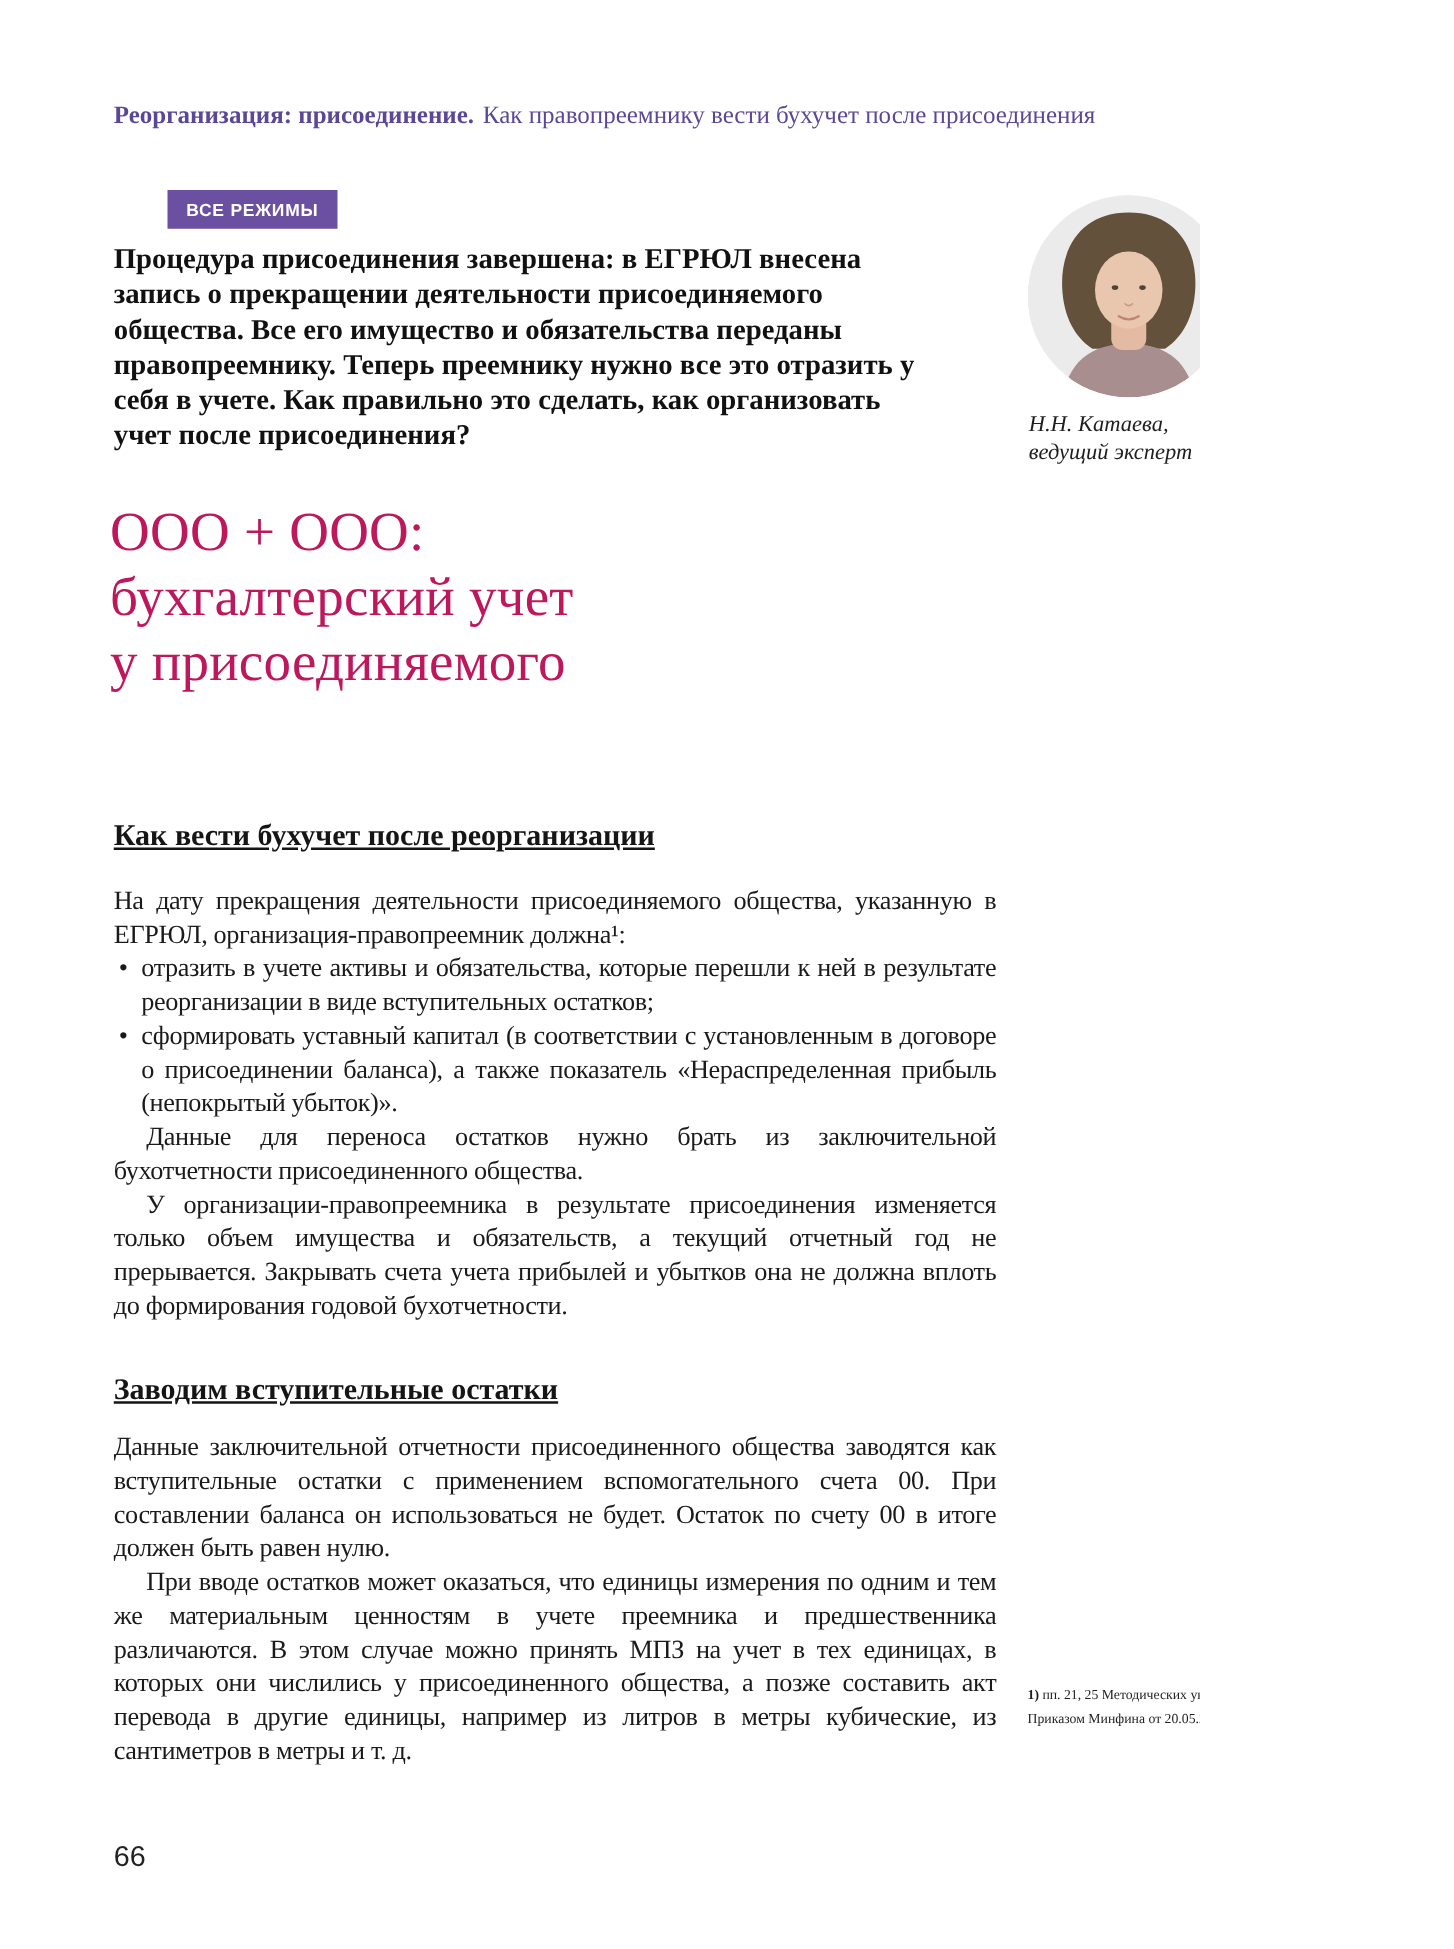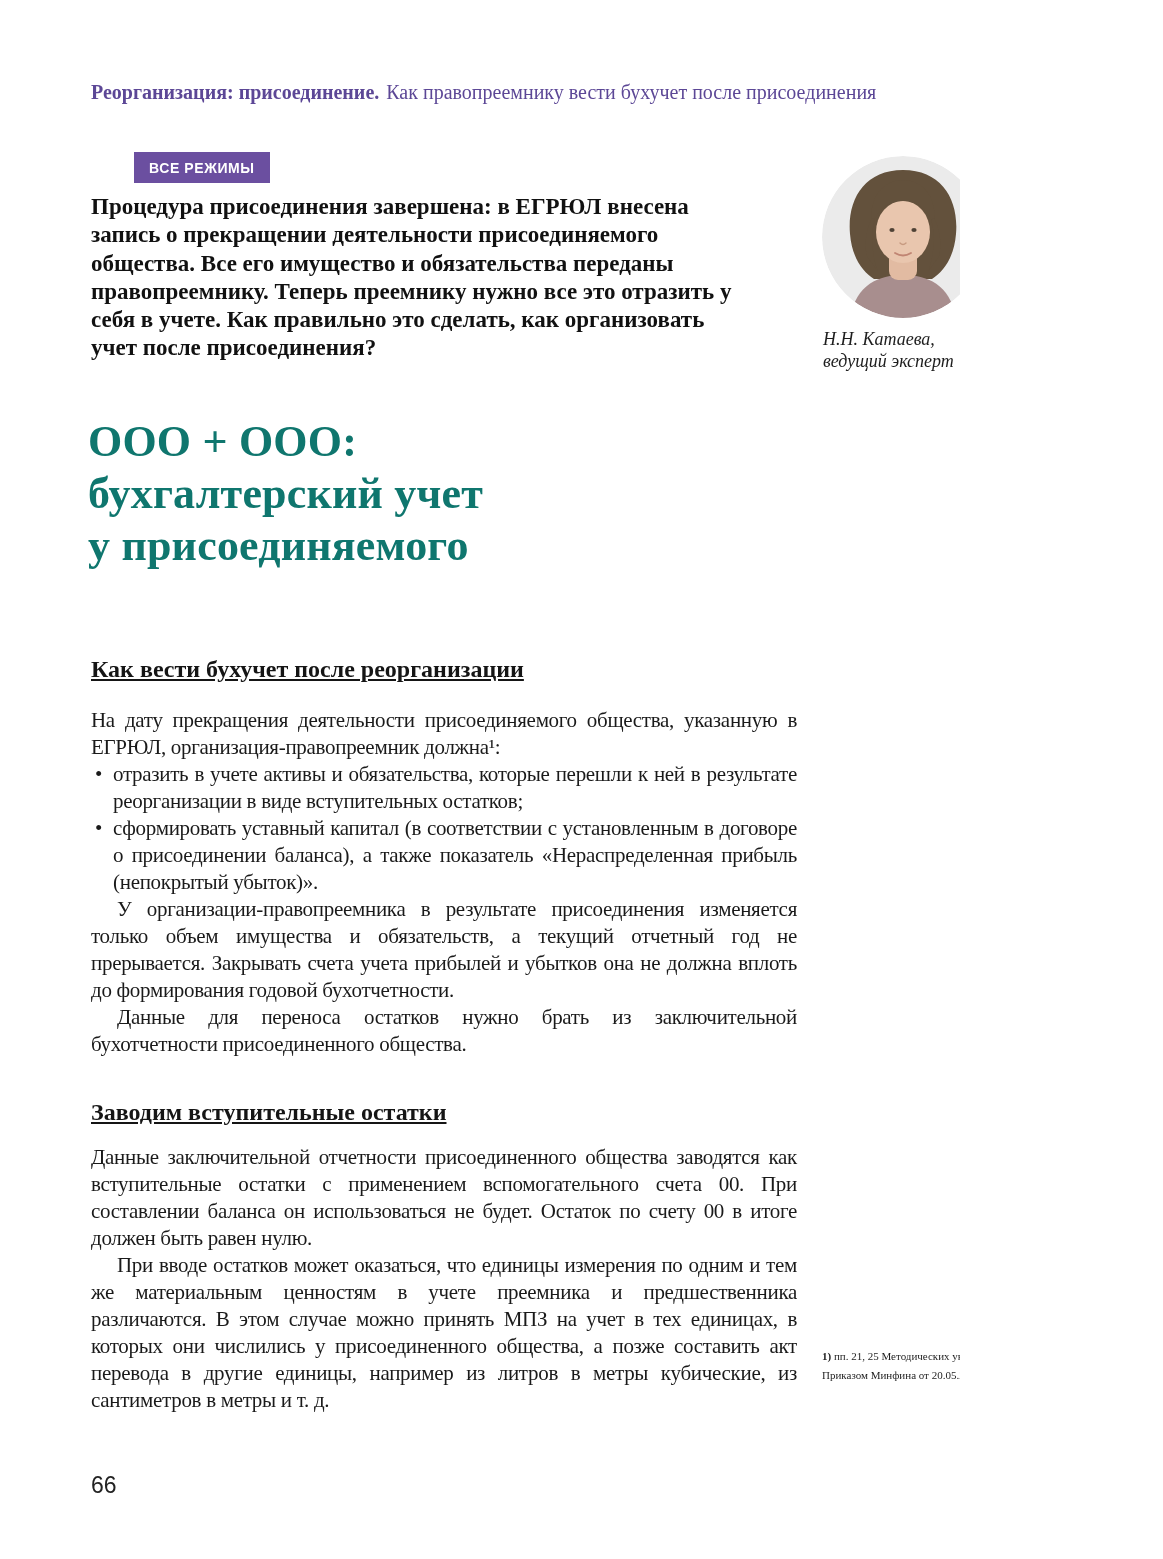--- a/index.html
+++ b/index.html
@@ -46,23 +46,23 @@
     overflow:hidden;
   }
   .caption{
     position:absolute;left:823px;top:329px;width:250px;
     font-style:italic;font-size:18px;line-height:21.5px;
     color:#1e1e1e;
   }
 
   
   .title{
-    position:absolute;left:88px;top:416px;margin:0;
-    font-size:44px;line-height:52px;font-weight:700;
-    color:#0f766e;letter-spacing:0.2px;
+    position:absolute;left:88px;top:400px;margin:0;
+    font-size:44px;line-height:52px;font-weight:400;
+    color:#be185d;letter-spacing:0.2px;
   }
   .title .tline{display:block;}
 
   
   .article{
     position:absolute;left:91px;top:655px;width:706px;
   }
   .article h2{
     margin:0 0 24px 0;
     font-size:24px;line-height:28px;font-weight:700;
@@ -158,22 +158,22 @@
 
     <ul>
       <li>
         <span class="bullet">•</span><span>отразить в учете активы и обязательства, которые перешли к ней в результате реорганизации в виде вступительных остатков;</span>
       </li>
       <li>
         <span class="bullet">•</span><span>сформировать уставный капитал (в соответствии с установленным в договоре о присоединении баланса), а также показатель «Нераспределенная прибыль (непокрытый убыток)».</span>
       </li>
     </ul>
 
+    <p class="indent">Данные для переноса остатков нужно брать из заключительной бухотчетности присоединенного общества.</p>
     <p class="indent">У организации-правопреемника в результате присоединения изменяется только объем имущества и обязательств, а текущий отчетный год не прерывается. Закрывать счета учета прибылей и убытков она не должна вплоть до формирования годовой бухотчетности.</p>
-    <p class="indent">Данные для переноса остатков нужно брать из заключительной бухотчетности присоединенного общества.</p>
 
     <h2 class="second">Заводим вступительные остатки</h2>
 
     <p>Данные заключительной отчетности присоединенного общества заводятся как вступительные остатки с применением вспомогательного счета 00. При составлении баланса он использоваться не будет. Остаток по счету 00 в итоге должен быть равен нулю.</p>
     <p class="indent">При вводе остатков может оказаться, что единицы измерения по одним и тем же материальным ценностям в учете преемника и предшественника различаются. В этом случае можно принять МПЗ на учет в тех единицах, в которых они числились у присоединенного общества, а позже составить акт перевода в другие единицы, например из литров в метры кубические, из сантиметров в метры и т. д.</p>
   </div>
 
   <aside class="footnote">
     <span class="fn-marker">1)</span>
     <span>пп. 21, 25 Методических указаний, утв. Приказом Минфина от 20.05.2003 № 44н</span>

